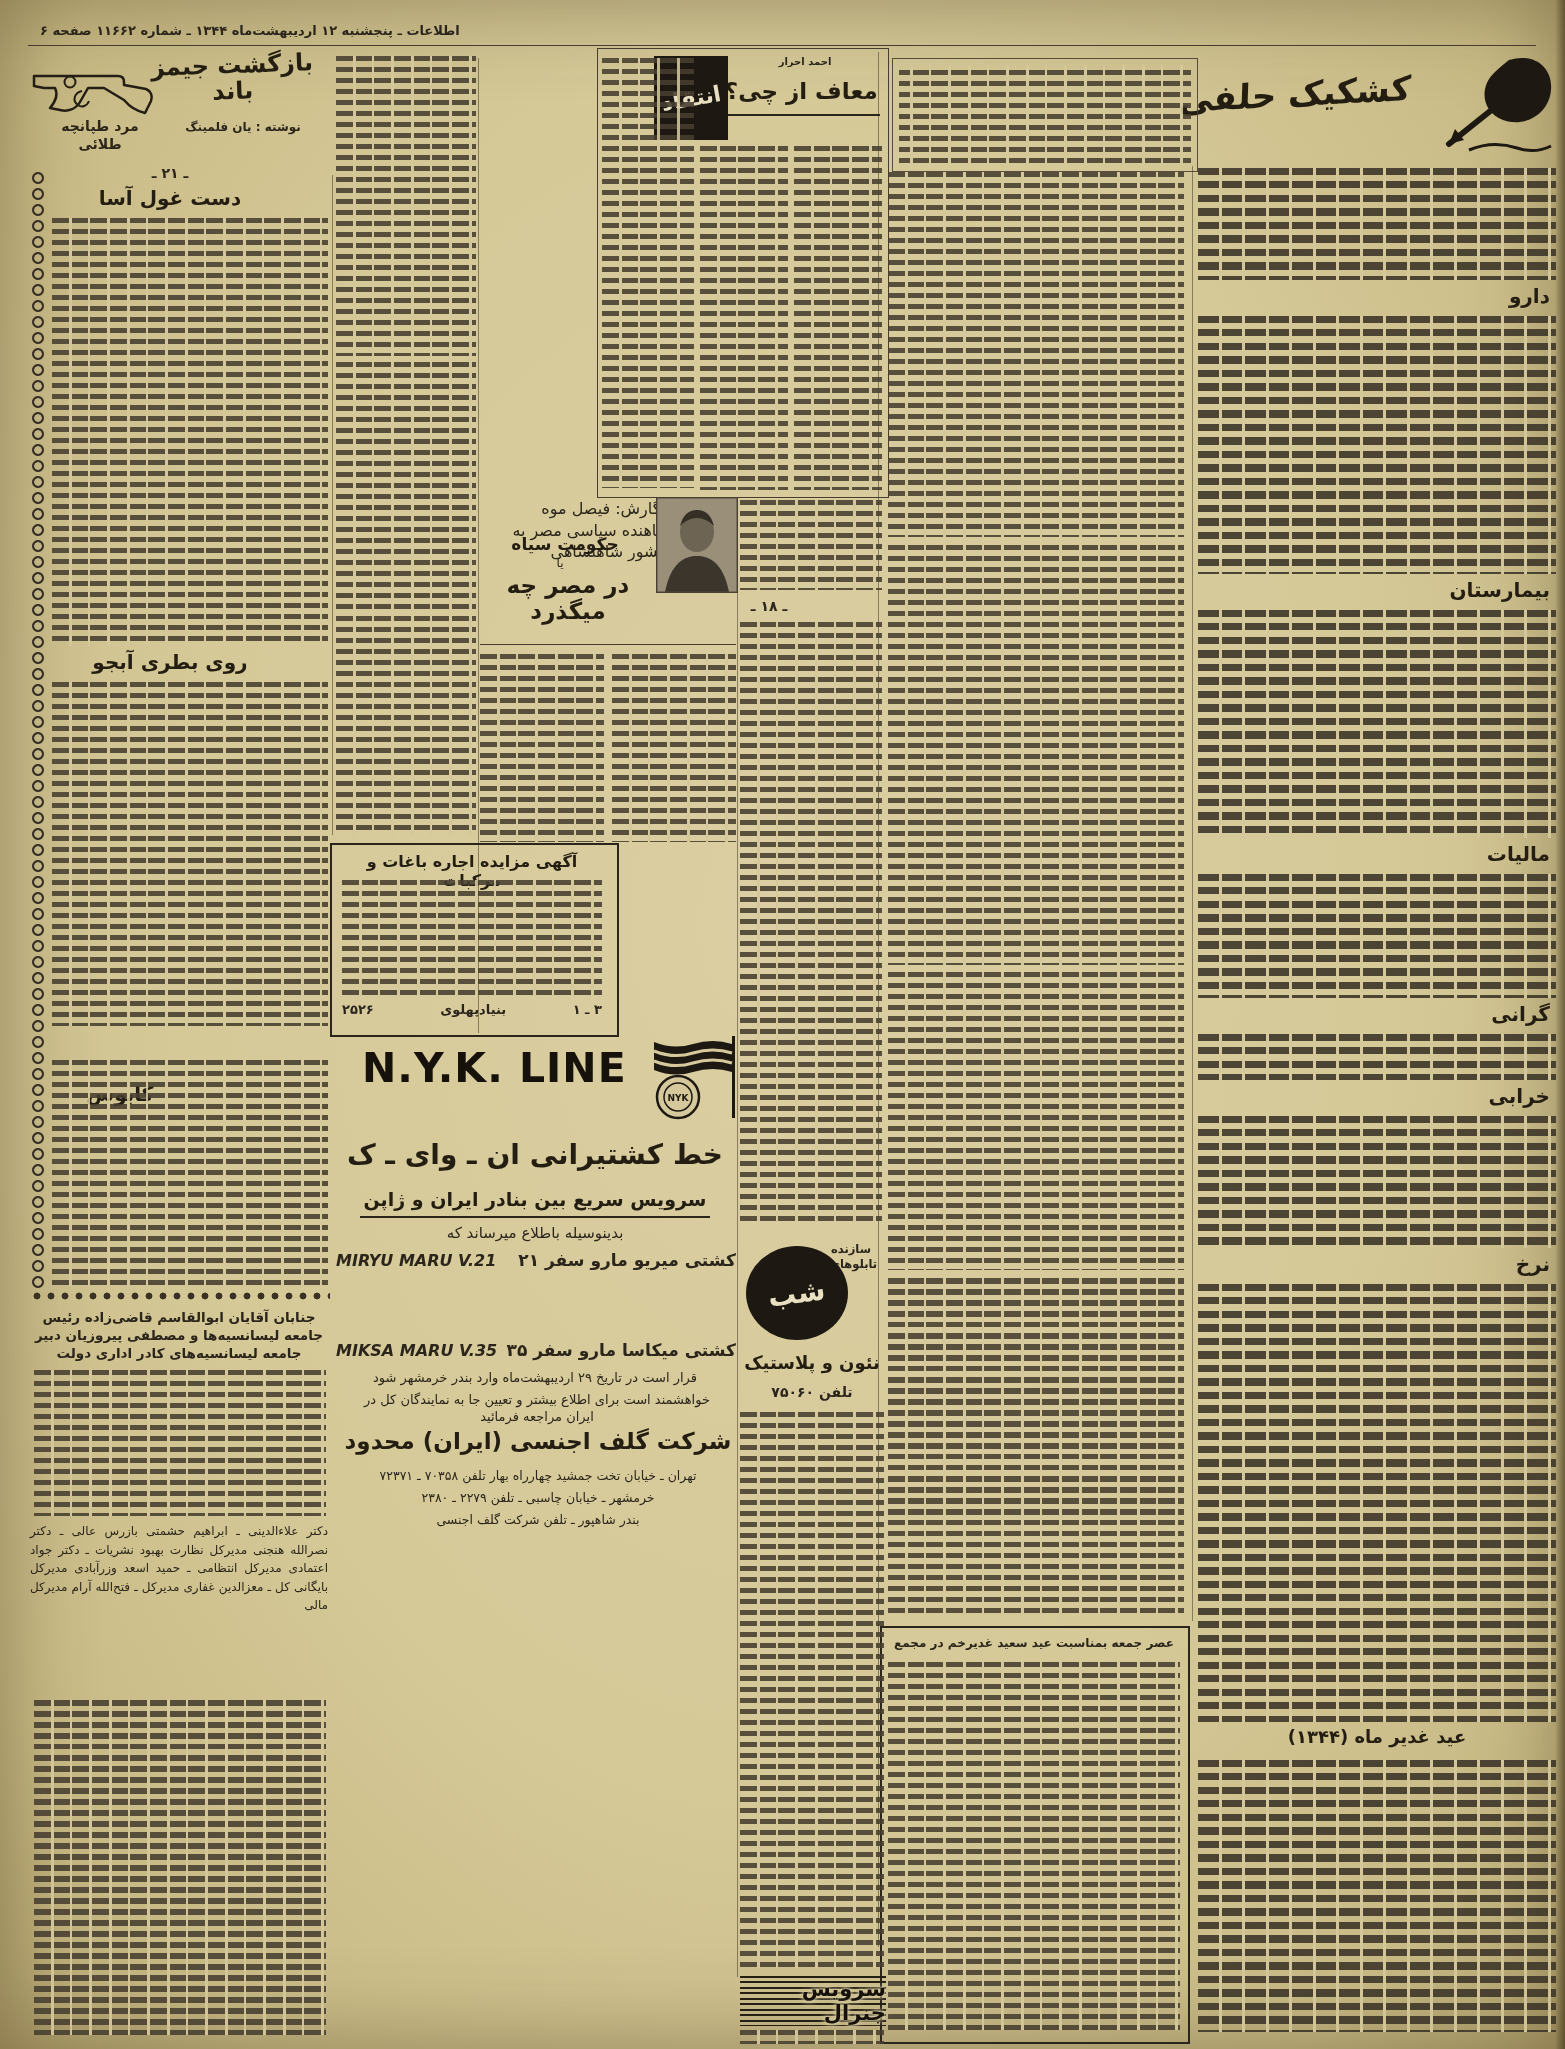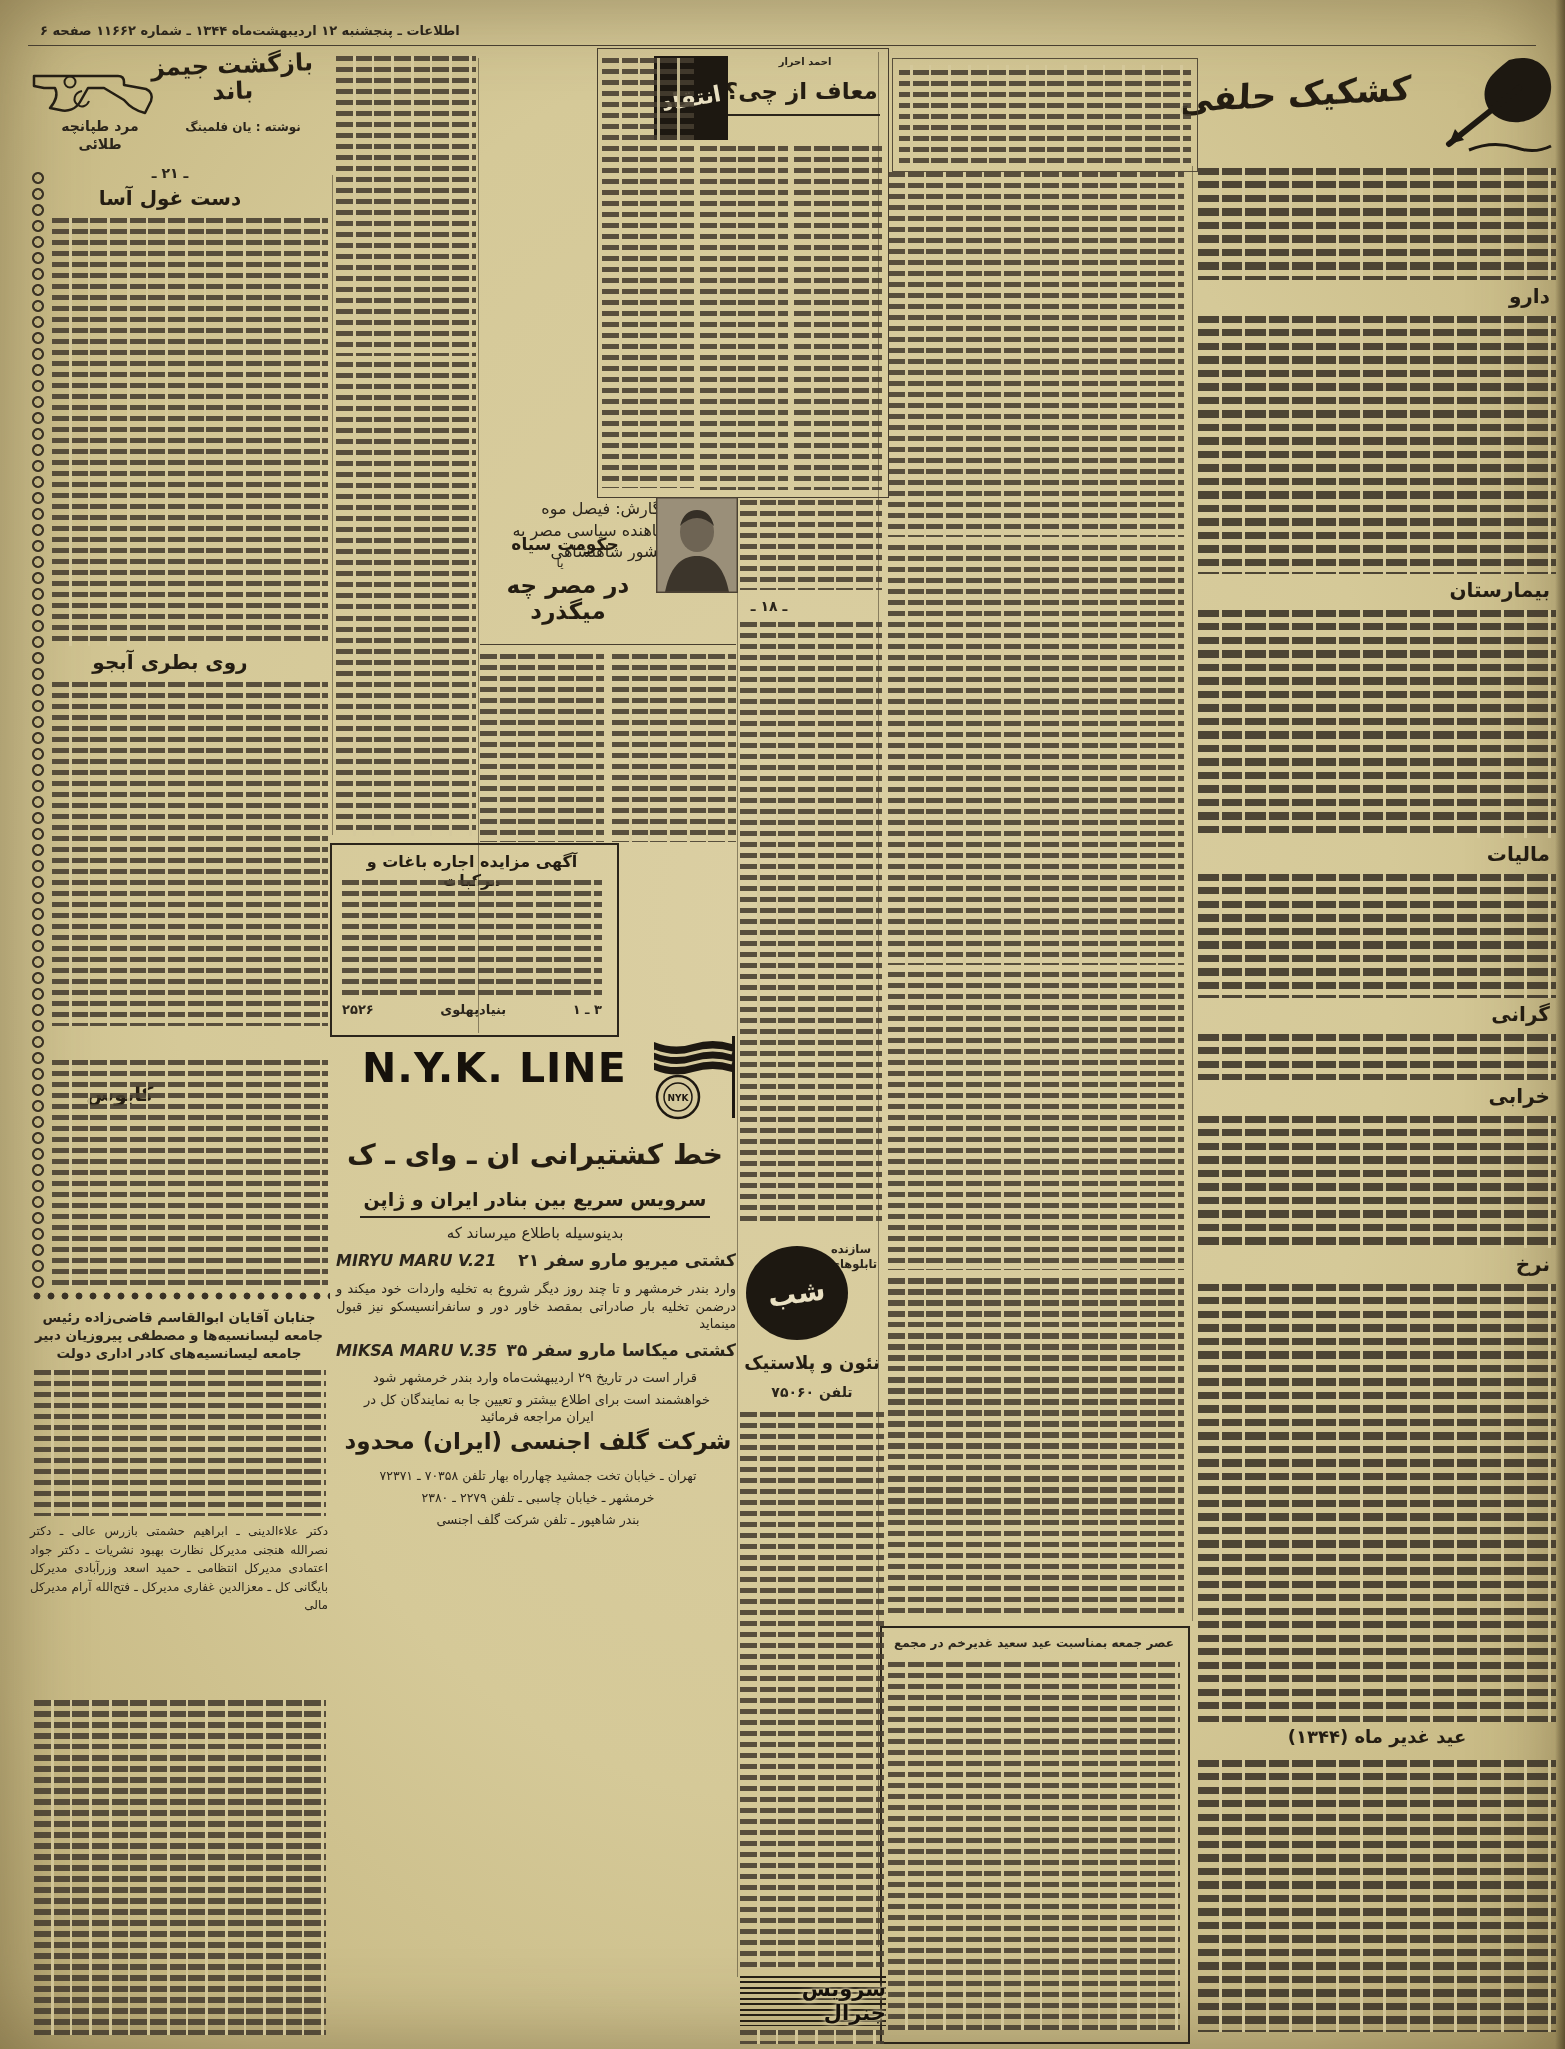--- a/index.html
+++ b/index.html
@@ -168,21 +168,20 @@
     <circle cx="34" cy="63" r="14" fill="none" stroke="#1d1811" stroke-width="1.5"></circle>
     <text x="34" y="67" font-size="9" font-weight="bold" text-anchor="middle" fill="#1d1811">NYK</text>
   </svg>
   <div class="abs rtl c headline" style="left:332px;top:1138px;width:406px;height:38px;font-size:28px;">خط کشتیرانی ان ـ وای ـ ک</div>
   <div class="abs rtl c headline" style="left:360px;top:1188px;width:350px;height:28px;font-size:19px;border-bottom:2px solid #2b251b;">سرویس سریع بین بنادر ایران و ژاپن</div>
   <div class="abs rtl c" style="left:400px;top:1224px;width:270px;height:18px;font-size:15px;">بدینوسیله باطلاع میرساند که</div>
   <div class="abs rtl" style="left:336px;top:1250px;width:400px;height:24px;display:flex;justify-content:space-between;align-items:baseline;">
     <span class="b" style="font-size:17px;">کشتی میریو مارو سفر ۲۱</span>
     <span class="b ltr" style="font-size:16px;font-style:italic;">MIRYU MARU V.21</span>
   </div>
-  <div class="abs rtl j" style="left:336px;top:1280px;width:400px;height:52px;font-size:13px;line-height:1.35;">وارد بندر خرمشهر و تا چند روز دیگر شروع به تخلیه واردات خود میکند و درضمن تخلیه بار صادراتی بمقصد خاور دور و سانفرانسیسکو نیز قبول مینماید</div>
   <div class="abs rtl" style="left:336px;top:1340px;width:400px;height:24px;display:flex;justify-content:space-between;align-items:baseline;">
     <span class="b" style="font-size:17px;">کشتی میکاسا مارو سفر ۳۵</span>
     <span class="b ltr" style="font-size:16px;font-style:italic;">MIKSA MARU V.35</span>
   </div>
   <div class="abs rtl c" style="left:360px;top:1370px;width:350px;height:18px;font-size:13px;">قرار است در تاریخ ۲۹ اردیبهشت‌ماه وارد بندر خرمشهر شود</div>
   <div class="abs rtl c" style="left:352px;top:1392px;width:370px;height:34px;font-size:13px;line-height:1.3;">خواهشمند است برای اطلاع بیشتر و تعیین جا به نمایندگان کل در ایران مراجعه فرمائید</div>
   <div class="abs rtl c headline" style="left:340px;top:1428px;width:396px;height:34px;font-size:23px;">شرکت گلف اجنسی (ایران) محدود</div>
   <div class="abs rtl c" style="left:340px;top:1468px;width:396px;height:17px;font-size:12.5px;">تهران ـ خیابان تخت جمشید چهارراه بهار تلفن ۷۰۳۵۸ ـ ۷۲۳۷۱</div>
   <div class="abs rtl c" style="left:340px;top:1490px;width:396px;height:17px;font-size:12.5px;">خرمشهر ـ خیابان چاسبی ـ تلفن ۲۲۷۹ ـ ۲۳۸۰</div>
   <div class="abs rtl c" style="left:340px;top:1512px;width:396px;height:17px;font-size:12.5px;">بندر شاهپور ـ تلفن شرکت گلف اجنسی</div>

